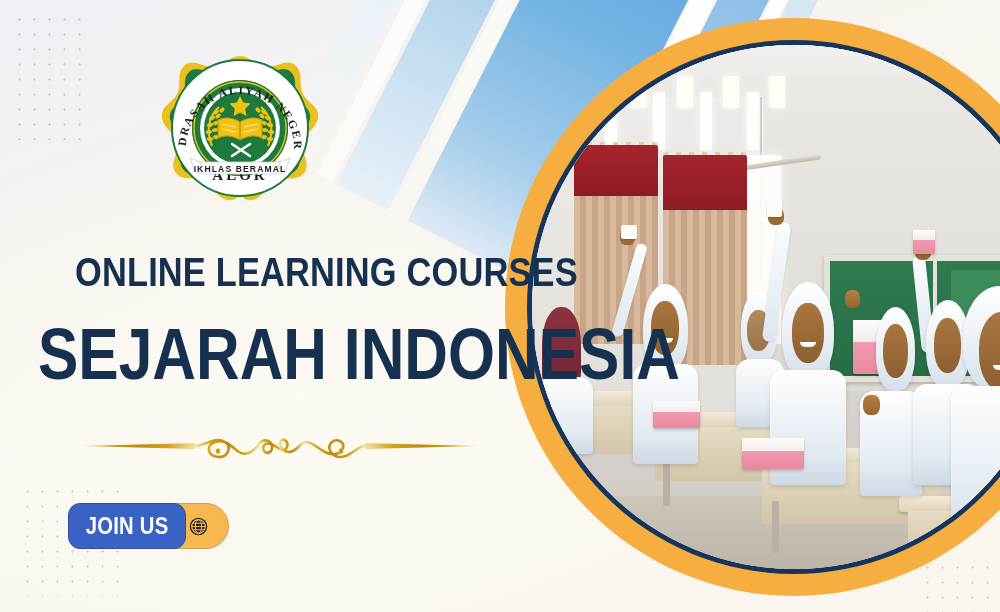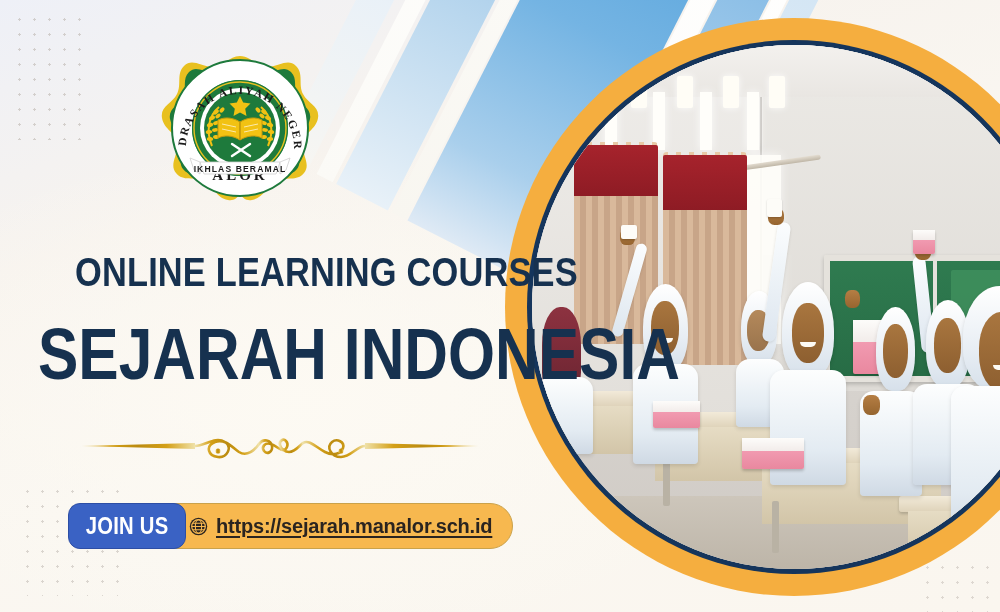--- a/index.html
+++ b/index.html
@@ -531,20 +531,19 @@
   </div>
 
   <div class="cta">
     <div class="url-pill">
       <svg class="globe-icon" viewBox="0 0 24 24" xmlns="http://www.w3.org/2000/svg" aria-hidden="true">
         <circle cx="12" cy="12" r="11" fill="#2a2420"></circle>
         <circle cx="12" cy="12" r="8.6" fill="none" stroke="#f7b84f" stroke-width="1.5"></circle>
         <ellipse cx="12" cy="12" rx="4" ry="8.6" fill="none" stroke="#f7b84f" stroke-width="1.4"></ellipse>
         <path d="M3.4 12 H20.6 M4.6 8 H19.4 M4.6 16 H19.4" stroke="#f7b84f" stroke-width="1.3"></path>
       </svg>
-      <span class="url-text">https://sejarah.manalor.sch.id</span>
     </div>
     <div class="join-btn">
       <span class="join-label">JOIN US</span>
     </div>
   </div>
 
 </div>
 
 </body></html>

